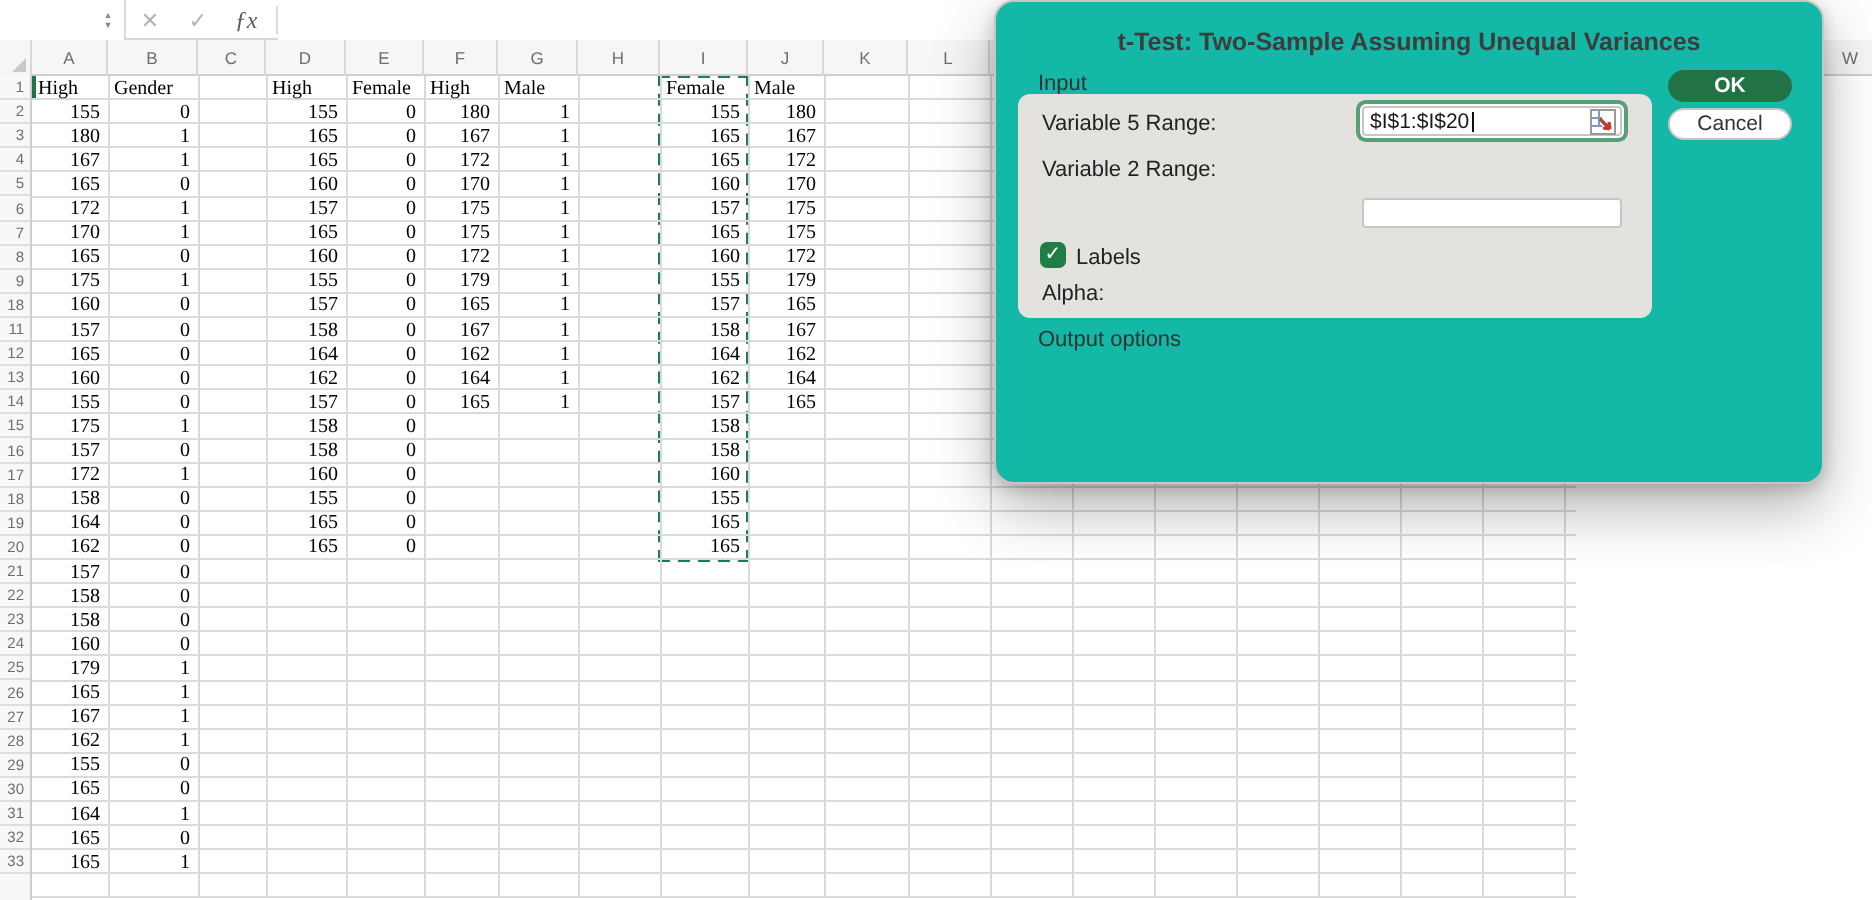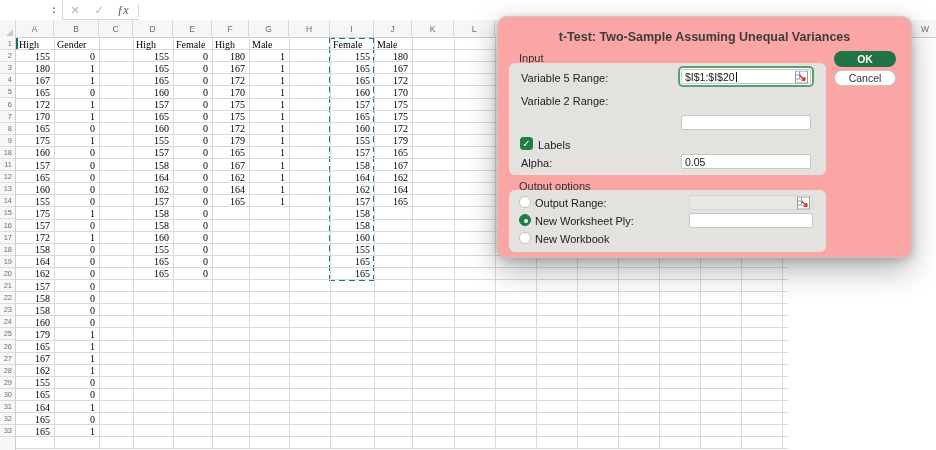--- a/index.html
+++ b/index.html
@@ -40,22 +40,22 @@
   .gl-v { position:absolute; top:0; width:1px; background:#dadada; }
   .gl-h { position:absolute; left:16px; height:1px; background:#dadada; }
   .cell { position:absolute; font-family:"Liberation Serif","DejaVu Serif",serif; font-size:10px;
     color:#000; display:flex; align-items:center; overflow:hidden; white-space:nowrap; }
   .cell.num { justify-content:flex-end; padding-right:4px; }
   .cell.txt { justify-content:flex-start; padding-left:3px; }
   #ants { position:absolute; border:2px dashed #1e7e49; pointer-events:none; }
   #active-cell-bar { position:absolute; width:2px; background:#217346; }
 
   
-  #dialog { position:absolute; left:497px; top:16px; width:415px; height:242px;
-    background:#fca5a5; border:1px solid #c9c6c2; border-radius:10px;
+  #dialog { position:absolute; left:497px; top:0; width:415px; height:242px;
+    background:#14b8a6; border:1px solid #c9c6c2; border-radius:10px;
     box-shadow:0 12px 30px rgba(0,0,0,.30), 0 2px 8px rgba(0,0,0,.18); z-index:10; }
   #dlg-title { position:absolute; left:0; right:0; top:13px; text-align:center;
     font-size:12.5px; font-weight:bold; color:#3d3d3d; }
   .section-label { position:absolute; left:21px; font-size:11px; color:#333; }
   .group-box { position:absolute; left:11px; width:317px; background:#e4e2df; border-radius:6px; }
   .dlg-lbl { position:absolute; font-size:11px; color:#222; }
   .fld { position:absolute; left:172px; width:130px; height:15px; background:#fff;
     border:1px solid #c9c7c4; border-radius:2px; font-size:10.5px; color:#1a1a1a;
     display:flex; align-items:center; padding:0 3px; }
   .fld.focus { box-shadow:0 0 0 1px #fff, 0 0 0 3px #56a277; }
@@ -412,44 +412,20 @@
       <div class="fld" style="top:52px">
         <span></span>
       </div>
 
       <div class="cb" style="top:74px">
         <span>✓</span>
       </div>
       <div class="dlg-lbl" style="left:29px; top:76px">Labels</div>
 
       <div class="dlg-lbl" style="left:12px; top:94px">Alpha:</div>
-      <div class="fld" style="top:91px">
-        <span>0.05</span>
-      </div>
     </div>
 
     <div class="section-label" style="top:163px">Output options</div>
-    <div class="group-box" style="top:173px; height:62px">
-      <div class="radio" style="top:6px"></div>
-      <div class="dlg-lbl" style="left:26px; top:7px">Output Range:</div>
-      <div class="fld dim" style="left:180px; width:124px; top:5px">
-        <span></span>
-        <svg class="range-icon" width="13" height="13" viewBox="0 0 13 13">
-            <rect x="0.5" y="0.5" width="12" height="12" fill="#fff" stroke="#9a9a9a"></rect>
-            <path d="M1 4.5h5M4.5 1v7M1 8.5h5" stroke="#7d9cc0" stroke-width="1" fill="none"></path>
-            <path d="M5 5l5 5M10 10l-0.5-3.5M10 10l-3.5-0.5" stroke="#c43b2e" stroke-width="1.6" fill="none"></path>
-          </svg>
-      </div>
-
-      <div class="radio sel" style="top:24px"></div>
-      <div class="dlg-lbl" style="left:26px; top:25px">New Worksheet Ply:</div>
-      <div class="fld" style="left:180px; width:124px; top:23px">
-        <span></span>
-      </div>
-
-      <div class="radio" style="top:42px"></div>
-      <div class="dlg-lbl" style="left:26px; top:43px">New Workbook</div>
-    </div>
 
     <div class="btn" id="btn-ok">OK</div>
     <div class="btn" id="btn-cancel">Cancel</div>
   </div>
 </div>
 
 </body></html>

